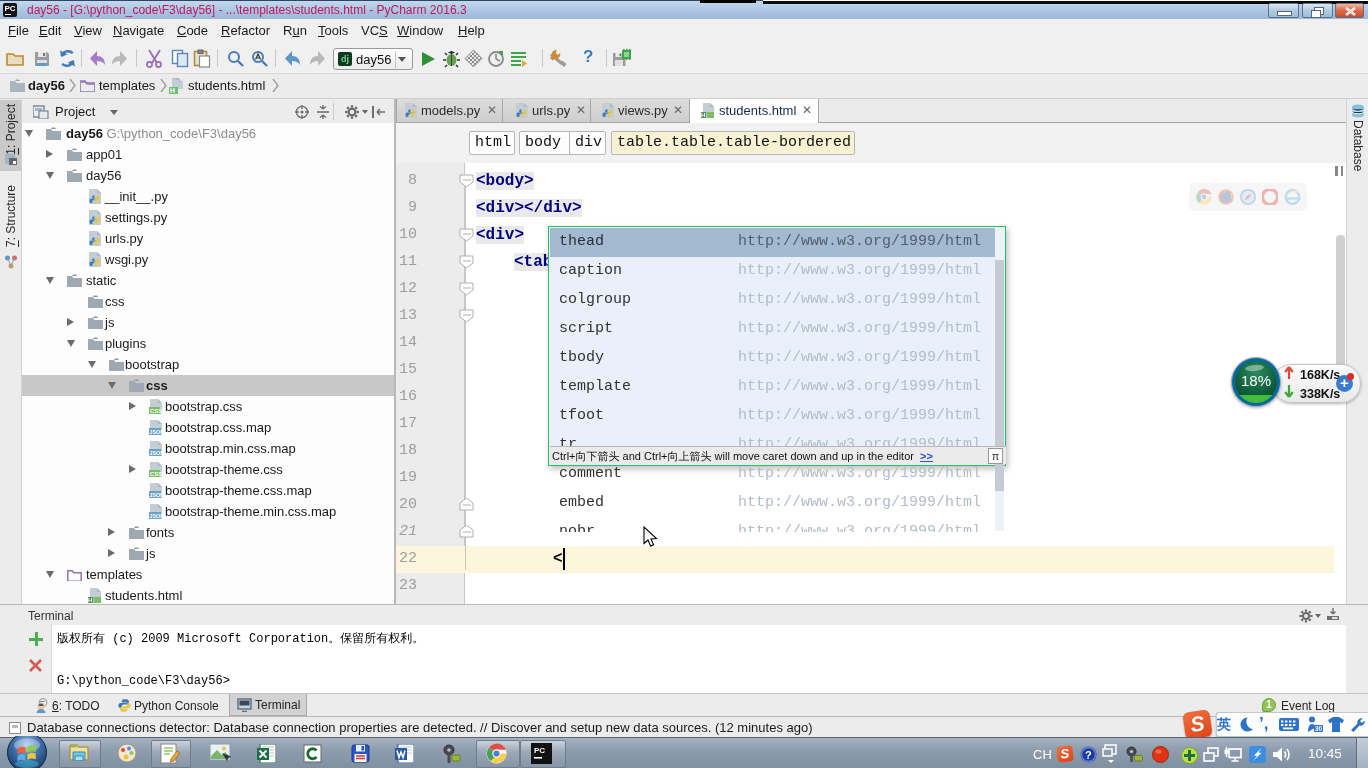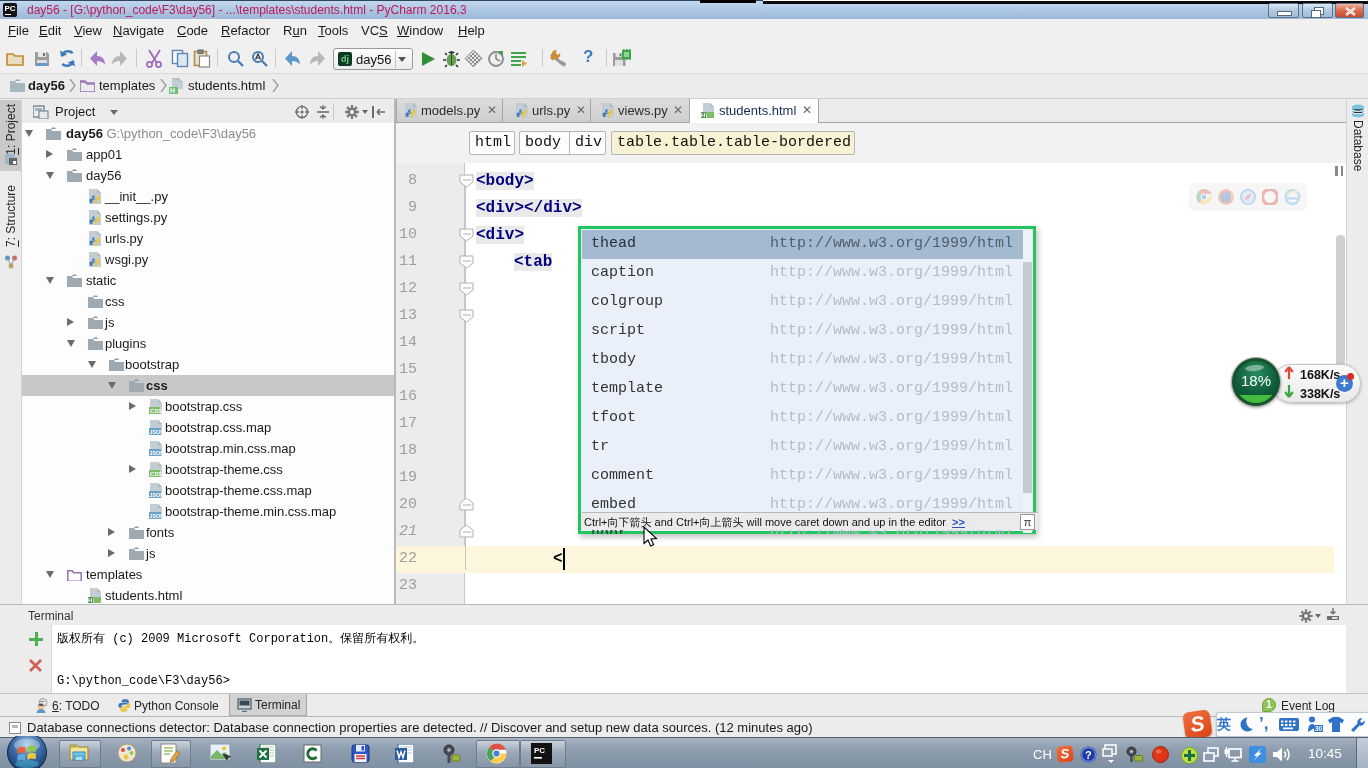--- a/index.html
+++ b/index.html
@@ -49,21 +49,21 @@
  font-family:"Liberation Mono",monospace;font-size:15px;color:#111;box-sizing:border-box;}
 .bcbox span{position:absolute;left:5px;top:2px;}
 
 #editor{left:396px;top:163px;width:938px;height:441px;background:#fff;}
 #gutter{position:absolute;left:0;top:0;width:69px;height:441px;background:#ececec;border-right:1px solid #c8c8c8;box-sizing:border-box;}
 .lnum{position:absolute;left:0;width:21px;font-size:15px;color:#9e9e9e;font-family:"Liberation Mono",monospace;text-align:right;}
 .cline{position:absolute;font-family:"Liberation Mono",monospace;font-size:16px;font-weight:bold;color:#000080;white-space:pre;}
 .tagbg{background:#e9e9e9;}
 #scrollcol{left:1334px;top:163px;width:12px;height:441px;background:#fff;}
 
-#popup{left:548px;top:226px;width:458px;height:308px;background:#e9f0fa;border:3px solid #22c55e;box-sizing:border-box;box-shadow:2px 3px 6px rgba(0,0,0,.25);margin-left:30px;}
+#popup{left:548px;top:226px;width:458px;height:240px;background:#e9f0fa;border:1px solid #22c55e;box-sizing:border-box;box-shadow:2px 3px 6px rgba(0,0,0,.25);}
 .prow{position:absolute;left:1px;width:447px;height:29px;font-family:"Liberation Mono",monospace;font-size:15px;}
 .prow .it{position:absolute;left:9px;top:5px;color:#333;}
 .prow .url{position:absolute;left:188px;top:5px;color:#b3bdc9;}
 #phint{position:absolute;left:1px;bottom:1px;width:456px;height:18px;background:#ebebeb;border-top:1px solid #b9b9b9;box-sizing:border-box;font-size:11px;color:#111;}
 
 #terminal{left:0;top:604px;width:1368px;height:89px;background:#ececec;border-top:1px solid #b9b9b9;box-sizing:border-box;}
 #termhdr{position:absolute;left:22px;top:1px;width:1324px;height:19px;background:#ececec;}
 #termbody{position:absolute;left:52px;top:20px;width:1294px;height:69px;background:#fff;
  font-family:"Liberation Mono",monospace;font-size:12px;color:#000;}
 
@@ -937,20 +937,20 @@
   <svg class="abs" style="left:1284px;top:366px;" width="10" height="13">
       <path d="M5 13V3M5 1 1.2 6M5 1l3.8 5" stroke="#e04838" stroke-width="2.2" fill="none"></path>
     </svg>
   <svg class="abs" style="left:1284px;top:385px;" width="10" height="13">
       <path d="M5 0v10M5 12 1.2 7M5 12l3.8-5" stroke="#3fa53c" stroke-width="2.2" fill="none"></path>
     </svg>
   <div class="abs" style="left:1300px;top:368px;font-size:12.5px;font-weight:bold;color:#111;">168K/s</div>
   <div class="abs" style="left:1300px;top:387px;font-size:12.5px;font-weight:bold;color:#111;">338K/s</div>
   <div class="abs" style="left:1336px;top:375px;width:17px;height:17px;border-radius:50%;background:#3a7bd0;color:#fff;font-size:15px;font-weight:bold;text-align:center;line-height:16px;">+</div>
   <div class="abs" style="left:1347px;top:373px;width:7px;height:7px;border-radius:50%;background:#dd2a1d;"></div>
-  <div class="abs" style="left:1231px;top:357px;width:50px;height:50px;border-radius:50%;background:#14532d;border:1px solid #b0b0b0;box-sizing:border-box;box-shadow:0 1px 3px rgba(0,0,0,.3);">
+  <div class="abs" style="left:1231px;top:357px;width:50px;height:50px;border-radius:50%;background:#0369a1;border:1px solid #b0b0b0;box-sizing:border-box;box-shadow:0 1px 3px rgba(0,0,0,.3);">
     <div style="position:absolute;left:3px;top:3px;width:42px;height:42px;border-radius:50%;background:radial-gradient(circle at 50% 28%,#2a8a5c,#0e5c3a 60%,#0a4a2e);overflow:hidden;">
       <div style="position:absolute;left:4px;bottom:0;width:34px;height:8px;background:#44bd3e;border-radius:0 0 17px 17px;"></div>
       <div style="position:absolute;left:10px;top:4px;width:19px;height:6px;background:rgba(255,255,255,.4);border-radius:50%;transform:rotate(-6deg);"></div>
       <div style="position:absolute;left:0;top:11px;width:42px;text-align:center;font-size:15px;color:#fff;">18%</div>
     </div>
   </div>
 </div>
 
 </body></html>

